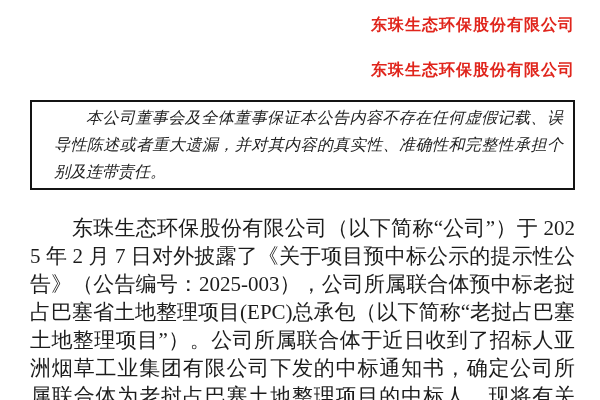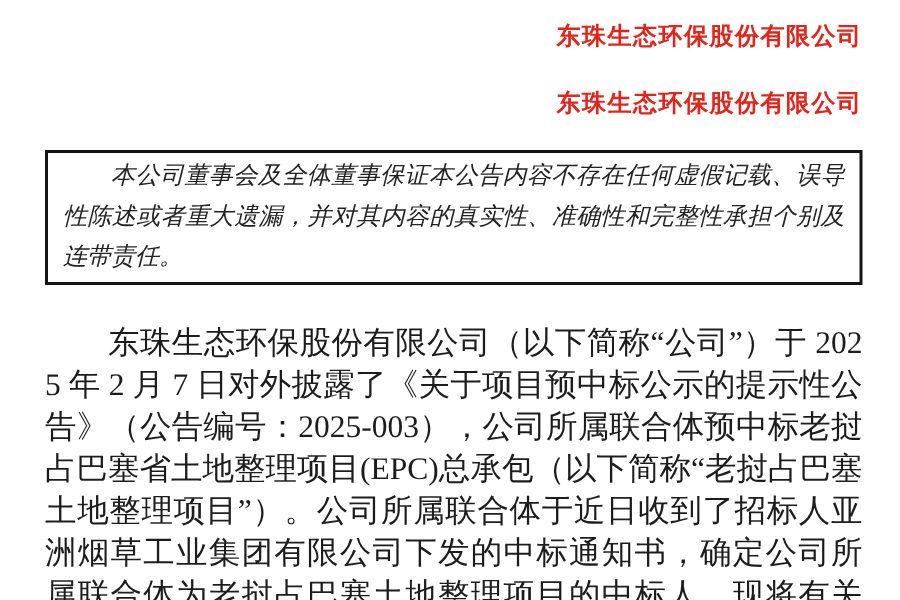--- a/index.html
+++ b/index.html
@@ -19,21 +19,21 @@
     font-size: 16px;
     line-height: 30px;
     margin: 4px 0 0 0;
     letter-spacing: 1px;
   }
   .title.second { margin-top: 15px; }
 
   .disclaimer-box {
     border: 2px solid #141414;
     margin-top: 15px;
-    padding: 2px 10px 3px 10px;
+    padding: 2px 10px 3px 22px;
   }
   .disclaimer-box p {
     margin: 0;
     font-style: italic;
     font-size: 16px;
     line-height: 27px;
     text-indent: 2em;
     text-align: justify;
     color: #222;
   }

